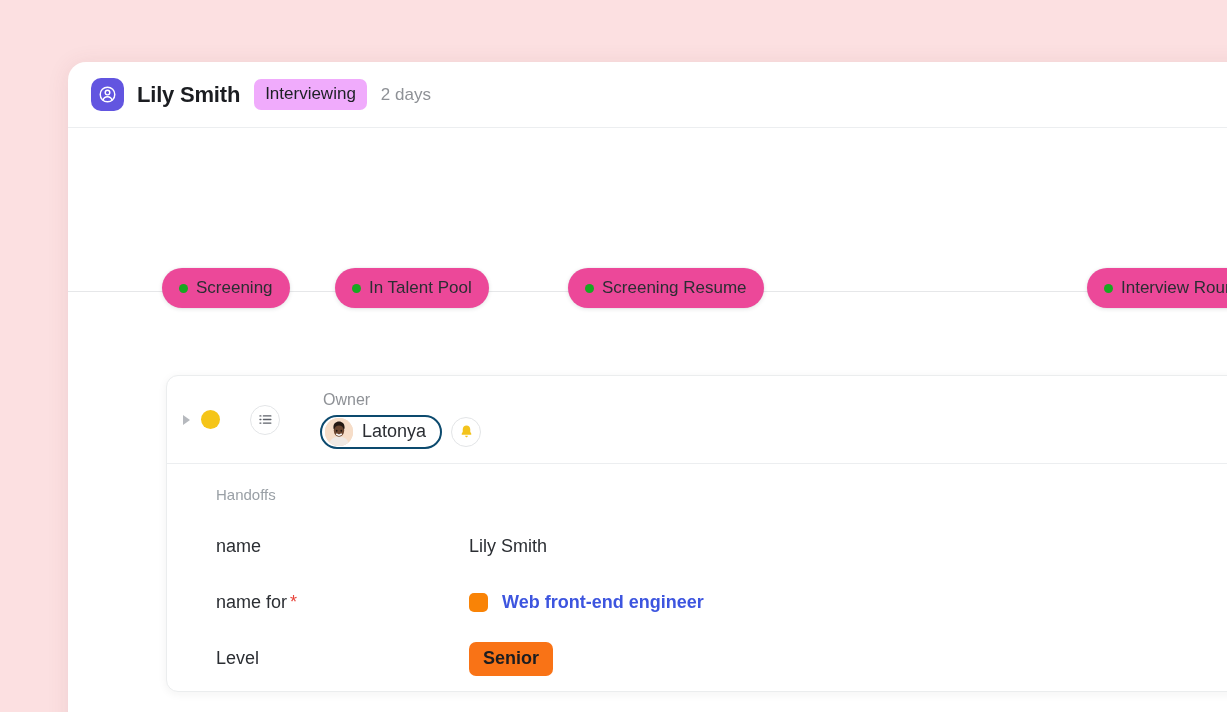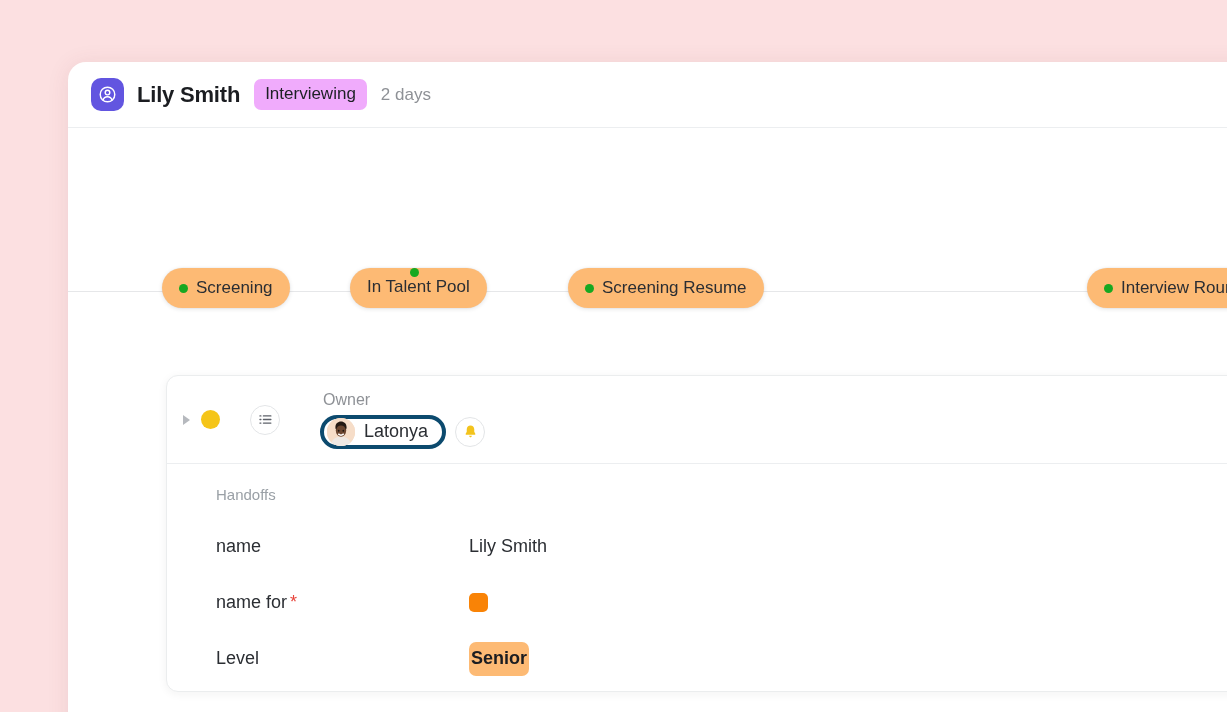--- a/index.html
+++ b/index.html
@@ -94,21 +94,21 @@
     top: 23px;
     width: 1200px;
     height: 1px;
     background: #e6e7e9;
   }
 
   .chip {
     position: absolute;
     top: 0;
     height: 40px;
-    background: #fdba74;
+    background: #ec4899;
     border-radius: 20px;
     box-shadow: 0 1px 4px rgba(30, 35, 45, 0.13), 0 0 0 0.5px rgba(30,35,45,0.04);
     display: flex;
     align-items: center;
     padding: 0 17px;
     white-space: nowrap;
   }
 
   .chip-dot {
     width: 9px; height: 9px;
@@ -203,21 +203,21 @@
     padding-left: 3px;
   }
 
   .owner-row {
     display: flex;
     align-items: center;
   }
 
   .owner-chip {
     height: 34px;
-    border: 4px solid #0c4a6e;
+    border: 2px solid #0c4a6e;
     border-radius: 17px;
     display: flex;
     align-items: center;
     padding: 0 14px 0 3px;
     background: #fff;
     cursor: pointer;
   }
 
   .owner-photo {
     width: 28px; height: 28px;
@@ -289,25 +289,25 @@
   .link-value {
     color: #3d55df;
     font-weight: 600;
     font-size: 18px;
     text-decoration: none;
     cursor: pointer;
     white-space: nowrap;
   }
 
   .level-badge {
-    background: #fdba74;
+    background: #f97316;
     color: #1b1d21;
     font-size: 18px;
     font-weight: 700;
-    padding: 6px 2px 7px;
+    padding: 6px 14px 7px;
     border-radius: 7px;
     white-space: nowrap;
   }
 </style>
 </head>
 <body>
 
 <div class="app-panel">
 
   <div class="panel-header">
@@ -326,21 +326,21 @@
   </div>
 
   <div class="pipeline">
     <div class="pipeline-line"></div>
 
     <div class="chip" style="left:94px;">
       <span class="chip-dot"></span>
       <span class="chip-label">Screening</span>
     </div>
 
-    <div class="chip" style="left:282px;flex-direction:column;">
+    <div class="chip" style="left:267px;">
       <span class="chip-dot"></span>
       <span class="chip-label">In Talent Pool</span>
     </div>
 
     <div class="chip" style="left:500px;">
       <span class="chip-dot"></span>
       <span class="chip-label">Screening Resume</span>
     </div>
 
 
@@ -406,20 +406,21 @@
           <span>Lily Smith</span>
         </div>
       </div>
 
       <div class="field-row">
         <div class="field-label">
           <span>name for</span><span class="req-star">*</span>
         </div>
         <div class="field-value">
           <span class="color-swatch"></span>
+          <a class="link-value">Web front-end engineer</a>
         </div>
       </div>
 
       <div class="field-row">
         <div class="field-label">
           <span>Level</span>
         </div>
         <div class="field-value">
           <span class="level-badge">Senior</span>
         </div>

